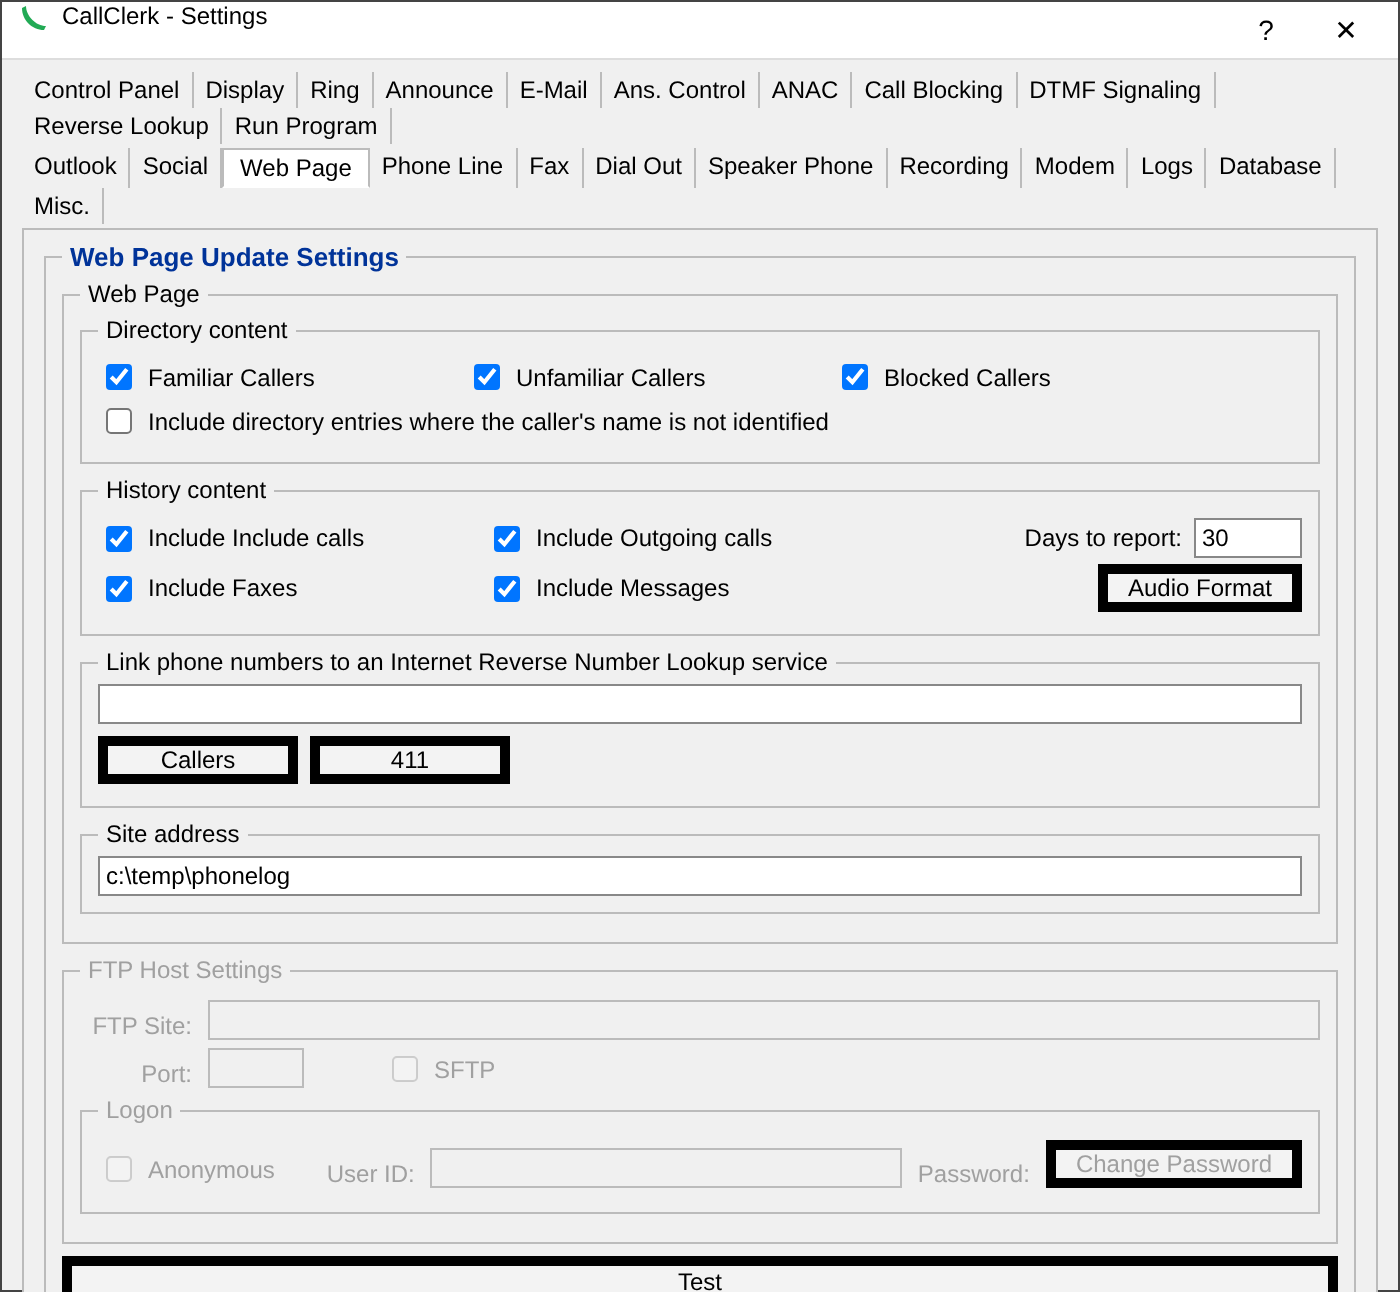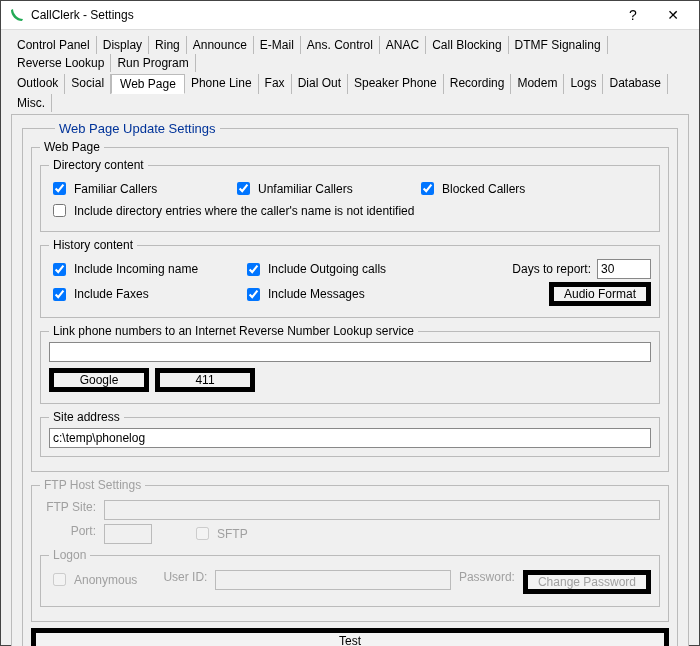--- a/index.html
+++ b/index.html
@@ -13,21 +13,21 @@
   .window {
     width: 700px; height: 646px;
     border: 1px solid #444;
     background: #f0f0f0;
     display: flex; flex-direction: column;
     box-shadow: 0 0 4px rgba(0,0,0,0.3);
   }
   .titlebar {
     height: 30px;
     background: #fff;
-    display: flex; align-items: center;
+    display: flex; 
     padding: 0 6px 0 8px;
     border-bottom: 1px solid #ddd;
   }
   .titlebar .app-icon {
     width: 16px; height: 16px; margin-right: 6px;
     display: inline-flex; align-items: center; justify-content: center;
   }
   .titlebar .title { flex: 1; }
   .titlebar .title-btn {
     width: 40px; height: 28px;
@@ -68,23 +68,22 @@
     border: 1px solid #bbb;
     margin: 0 0 6px 0;
     padding: 4px 8px 8px 8px;
   }
   legend {
     padding: 0 4px;
     font-size: 12px;
   }
   .big-legend {
     color: #003399;
-    font-weight: normal;
+    font-weight: bold;
     font-size: 13px;
-    margin-left: 24px;
   }
   .row {
     display: flex;
     align-items: center;
     gap: 24px;
     margin: 3px 0;
   }
   .col {
     display: flex; align-items: center; gap: 4px;
     min-width: 160px;
@@ -110,21 +109,21 @@
     display: inline-flex; align-items: center; justify-content: center;
     padding: 0 10px;
     cursor: default;
   }
   .btn.wide { min-width: 100px; }
   .btn.disabled, .disabled {
     color: #a0a0a0;
   }
   .full-input { width: 100%; }
   .logon-row {
-    display: flex; align-items: flex-start; gap: 8px;
+    display: flex; align-items: flex-end; gap: 8px;
     margin: 4px 0;
   }
   .test-btn {
     width: 100%;
     height: 26px;
     text-align: center;
   }
   fieldset.disabled input[type="text"] {
     background: #f0f0f0;
     border-color: #bbb;
@@ -215,21 +214,21 @@
                 <span>Include directory entries where the caller's name is not identified</span>
               </label>
             </div>
           </fieldset>
 
           <fieldset>
             <legend>History content</legend>
             <div class="row history-grid">
               <label class="cb col">
                 <input type="checkbox" checked="" style="">
-                <span>Include Incoming name</span>
+                <span>Include Include calls</span>
               </label>
               <label class="cb col">
                 <input type="checkbox" checked="" style="">
                 <span>Include Outgoing calls</span>
               </label>
               <div class="right-side">
                 <span>Days to report:</span>
                 <input type="text" style="width: 54px;" value="30">
               </div>
             </div>
@@ -245,21 +244,21 @@
               <div class="right-side">
                 <div class="btn wide">Audio Format</div>
               </div>
             </div>
           </fieldset>
 
           <fieldset>
             <legend>Link phone numbers to an Internet Reverse Number Lookup service</legend>
             <input type="text" class="full-input" value="" style="">
             <div class="row" style="margin-top:6px; gap:6px;">
-              <div class="btn wide">Google</div>
+              <div class="btn wide">Callers</div>
               <div class="btn wide">411</div>
             </div>
           </fieldset>
 
           <fieldset>
             <legend>Site address</legend>
             <input type="text" class="full-input" value="c:\temp\phonelog" style="">
           </fieldset>
         </fieldset>
 

